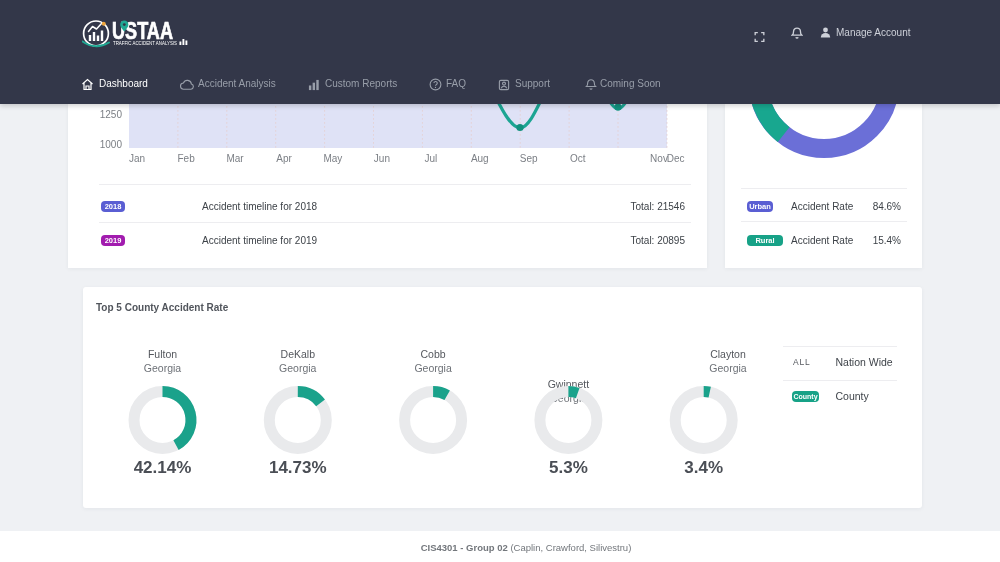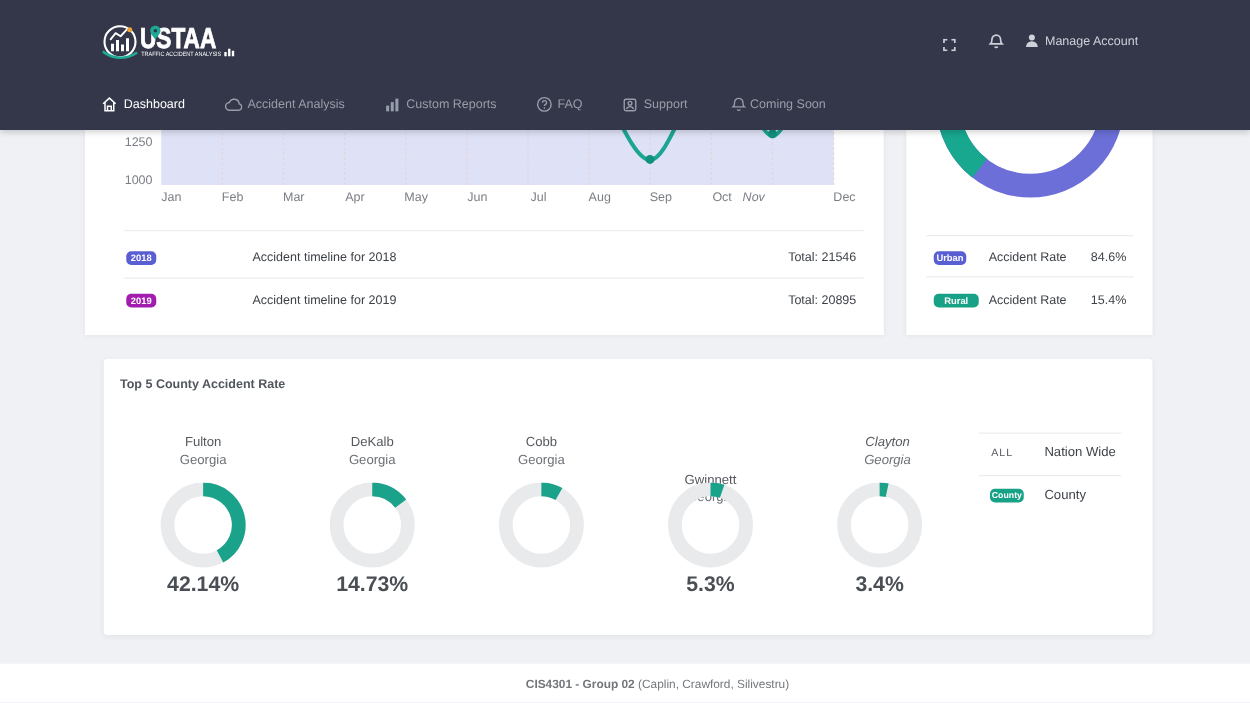--- a/index.html
+++ b/index.html
@@ -155,21 +155,21 @@
   <div class="xlab" style="left:49.1px;">Jan</div>
   <div class="xlab" style="left:98.1px;">Feb</div>
   <div class="xlab" style="left:147px;">Mar</div>
   <div class="xlab" style="left:196px;">Apr</div>
   <div class="xlab" style="left:244.9px;">May</div>
   <div class="xlab" style="left:293.9px;">Jun</div>
   <div class="xlab" style="left:342.8px;">Jul</div>
   <div class="xlab" style="left:391.8px;">Aug</div>
   <div class="xlab" style="left:440.7px;">Sep</div>
   <div class="xlab" style="left:489.7px;">Oct</div>
-  <div class="xlab" style="left:515px;font-style:italic;">Nov</div>
+  <div class="xlab" style="left:571px;">Nov</div>
   <div class="xlab" style="left:587.6px;">Dec</div>
 
   <div class="sep" style="left:31px; top:80px; width:592px;"></div>
   <div class="badge" style="left:33px; top:96.5px; width:24px; height:11px; font-size:7.5px; line-height:11px; background:#5a5ed3;">2018</div>
   <div class="ltext" style="left:134px; top:96.5px;">Accident timeline for 2018</div>
   <div class="ltext" style="left:497px; top:96.5px; width:120px; text-align:right;">Total: 21546</div>
   <div class="sep" style="left:31px; top:118px; width:592px;"></div>
   <div class="badge" style="left:33px; top:130.5px; width:24px; height:11px; font-size:7.5px; line-height:11px; background:#a21caf;">2019</div>
   <div class="ltext" style="left:134px; top:130.5px;">Accident timeline for 2019</div>
   <div class="ltext" style="left:497px; top:130.5px; width:120px; text-align:right;">Total: 20895</div>
@@ -190,21 +190,21 @@
   <div class="ltext" style="left:136px; top:130.5px; width:40px; text-align:right;">15.4%</div>
 </div>
 
 <div class="card" id="card-county">
   <div id="county-title">Top 5 County Accident Rate</div>
 
   <div class="gname" style="left:19.5px;">Fulton<br><span class="sub">Georgia</span></div>
   <div class="gname" style="left:154.8px;">DeKalb<br><span class="sub">Georgia</span></div>
   <div class="gname" style="left:290.1px;">Cobb<br><span class="sub">Georgia</span></div>
   <div class="gname" style="left:425.4px;margin-top:30px;">Gwinnett<br><span class="sub">Georgia</span></div>
-  <div class="gname" style="left:567px;font-style:italic;">Clayton<br><span class="sub">Georgia</span></div>
+  <div class="gname" style="left:585px;">Clayton<br><span class="sub">Georgia</span></div>
 
   <svg class="abs" style="left:0; top:99px;" width="839" height="69" viewBox="0 0 839 69">
     <g fill="none" stroke-width="11">
       <circle cx="79.5" cy="34" r="28.5" stroke="#e9eaec"></circle>
       <path d="M 79.5 5.5 A 28.5 28.5 0 0 1 93.01 59.09" stroke="#1aa28b"></path>
       <circle cx="214.8" cy="34" r="28.5" stroke="#e9eaec"></circle>
       <path d="M 214.8 5.5 A 28.5 28.5 0 0 1 237.56 16.91" stroke="#1aa28b"></path>
       <circle cx="350.1" cy="34" r="28.5" stroke="#e9eaec"></circle>
       <path d="M 350.1 5.5 A 28.5 28.5 0 0 1 364.19 9.25" stroke="#1aa28b"></path>
       <circle cx="485.4" cy="34" r="28.5" stroke="#e9eaec"></circle>

